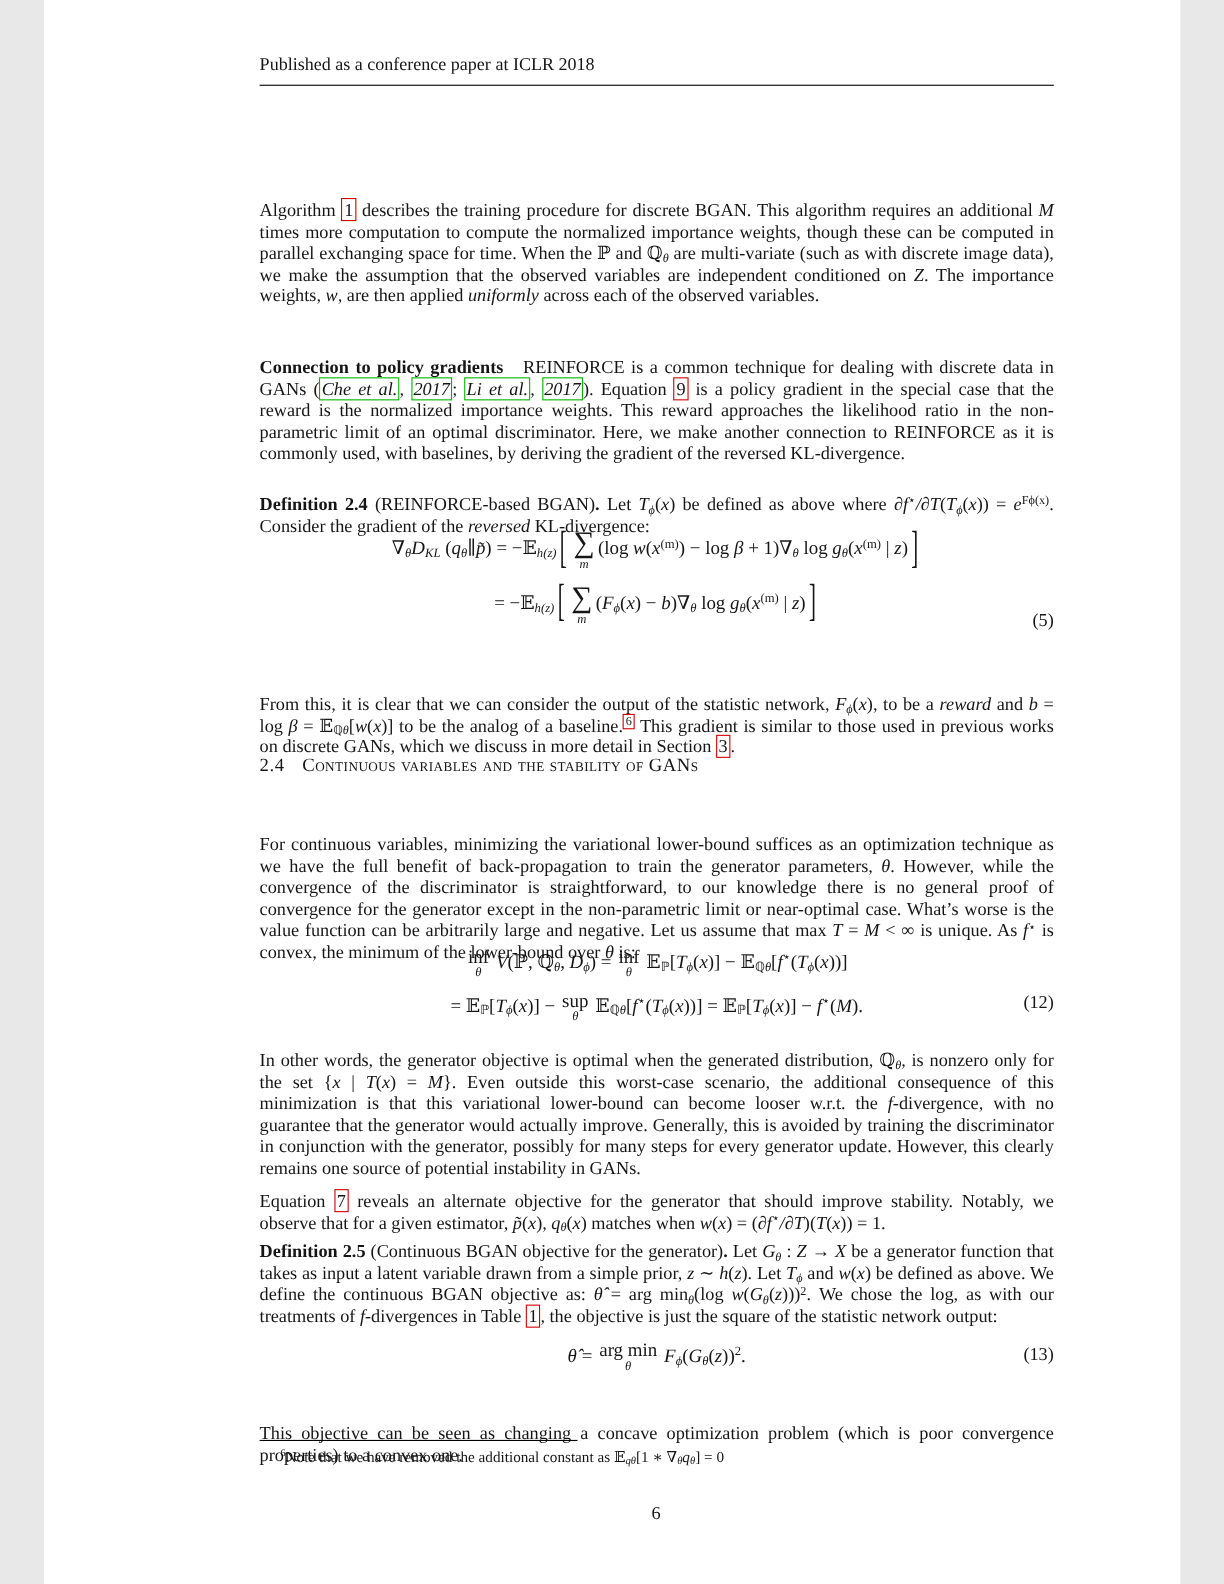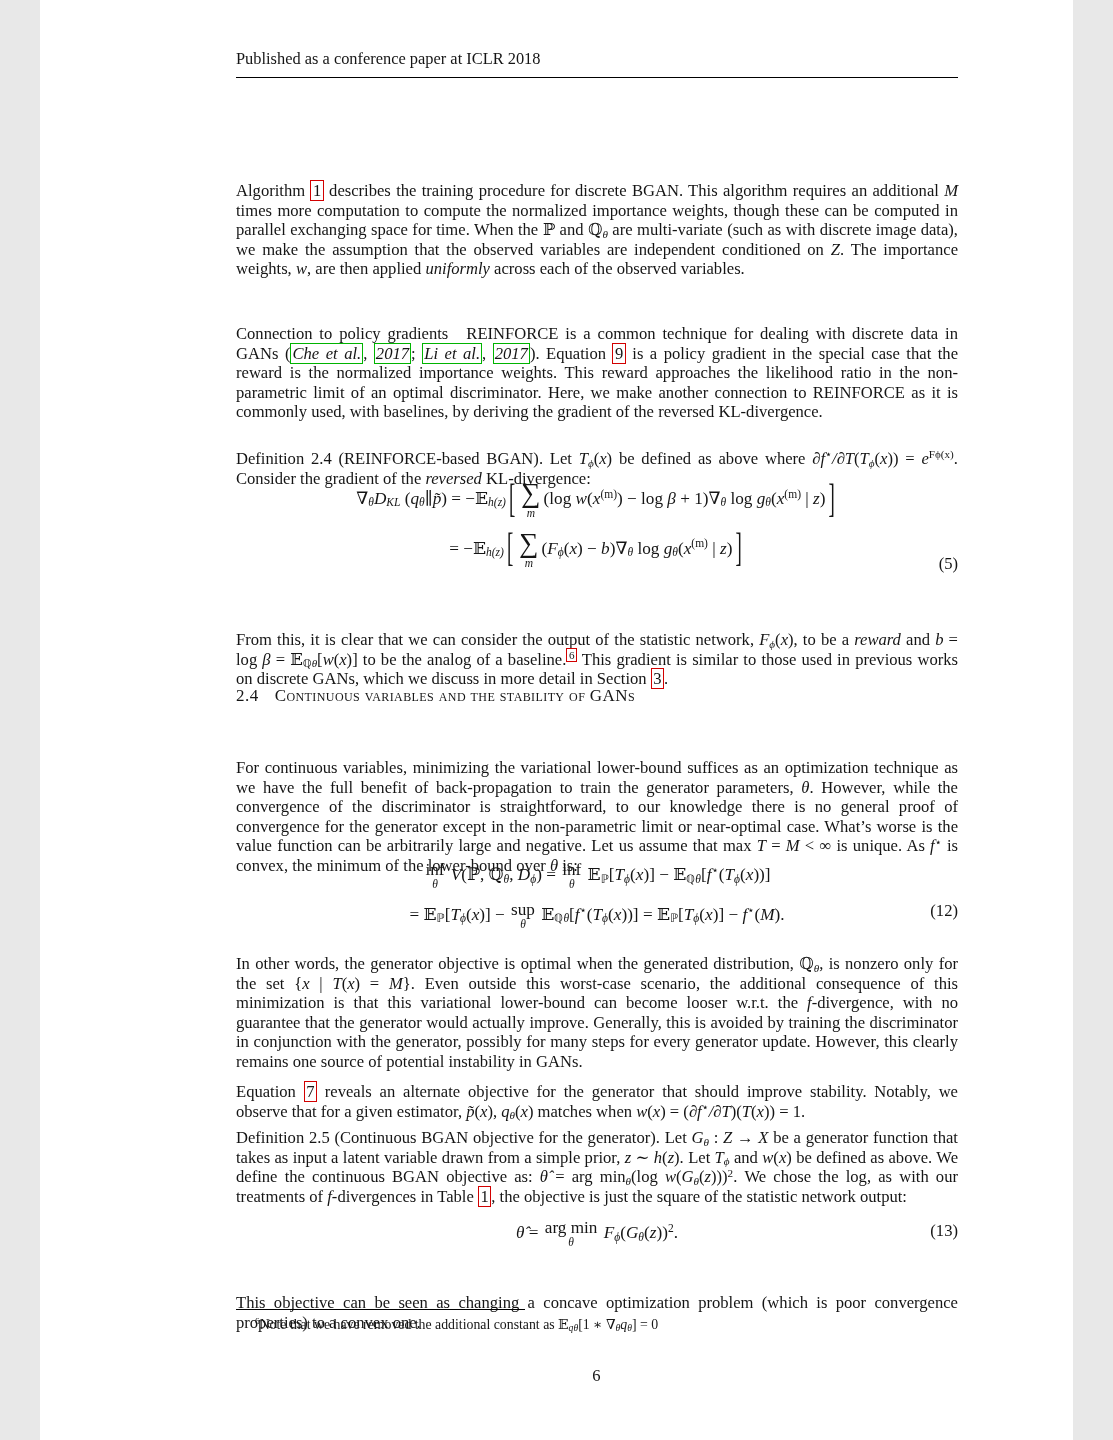--- a/index.html
+++ b/index.html
@@ -22,21 +22,21 @@
     border-bottom:1.6px solid #000;
   }
 
   
   .para {
     font-size:16.6px;
     line-height:19.6px;
     text-align:justify;
     margin-top:32px;
   }
-  .seg.b { font-weight:normal; }
+  .seg.b { font-weight:bold; }
   .seg.i { font-style:italic; }
   .seg.runin { margin-right:18px; }
   .seg.sub { font-size:67%; line-height:0; position:relative; bottom:-0.24em; font-style:italic; letter-spacing:0; }
   .seg.sup { font-size:67%; line-height:0; position:relative; top:-0.5em; }
   .seg.rbox { border:1.3px solid var(--link-box,#d20000); padding:0 1.5px; }
   .seg.gbox { border:1.3px solid var(--cite-box,#00b400); padding:0 1px;font-style:italic; }
 
   
   .sec-head { font-size:17px; }
   .sec-no { letter-spacing:0.5px; }

